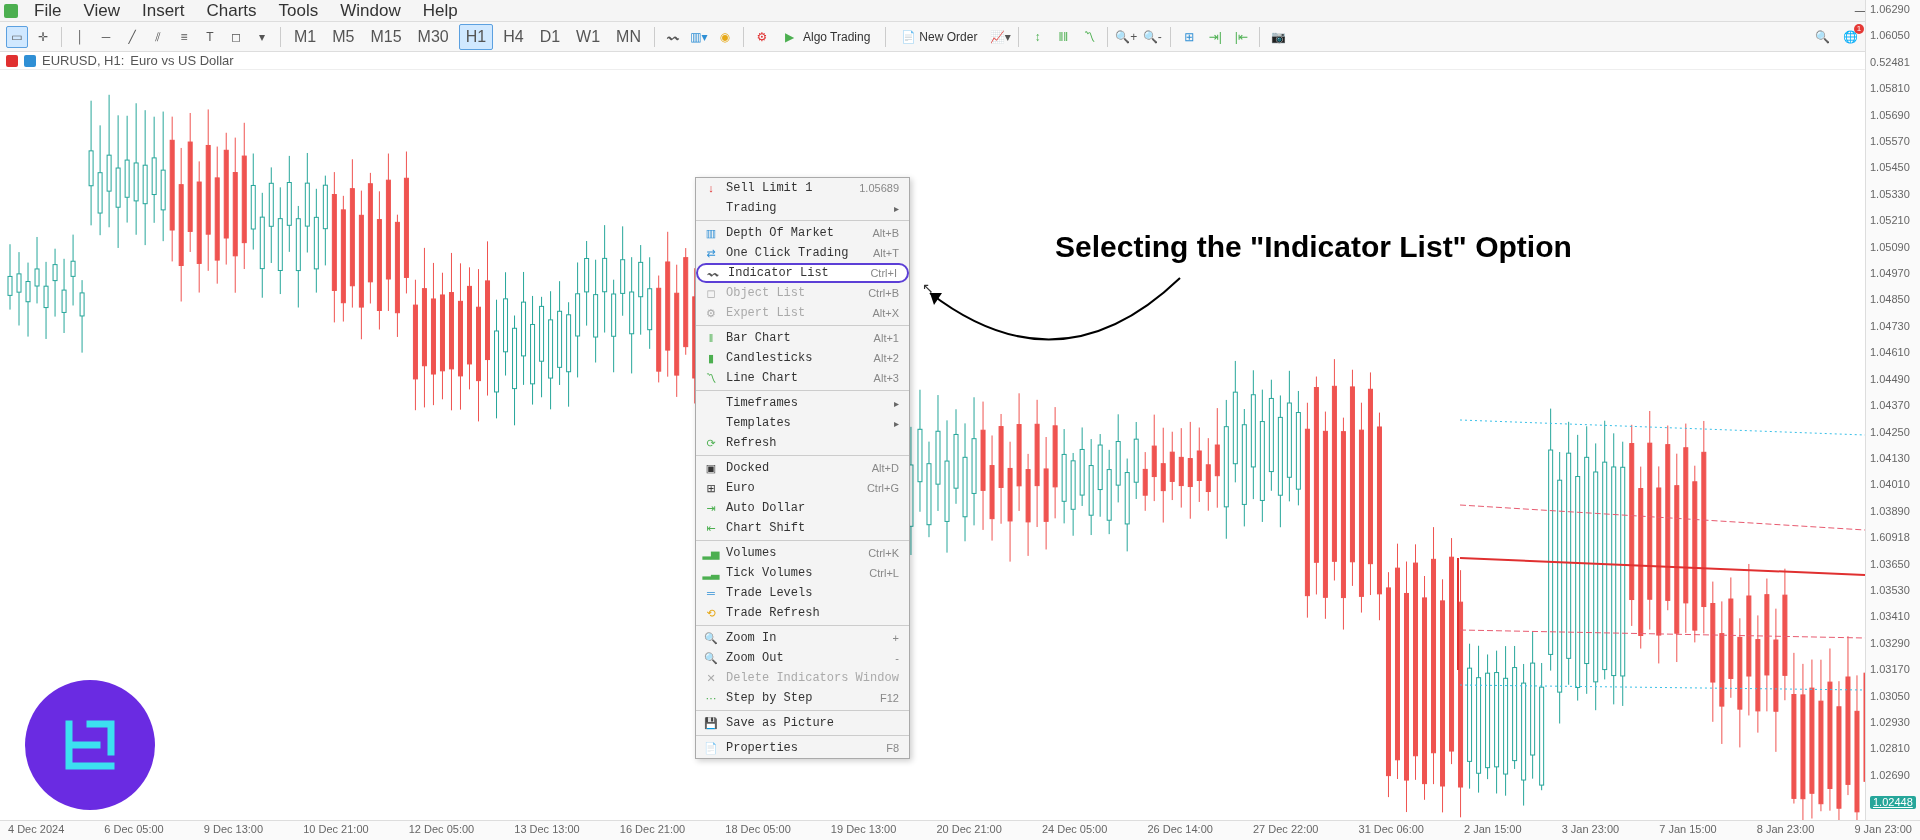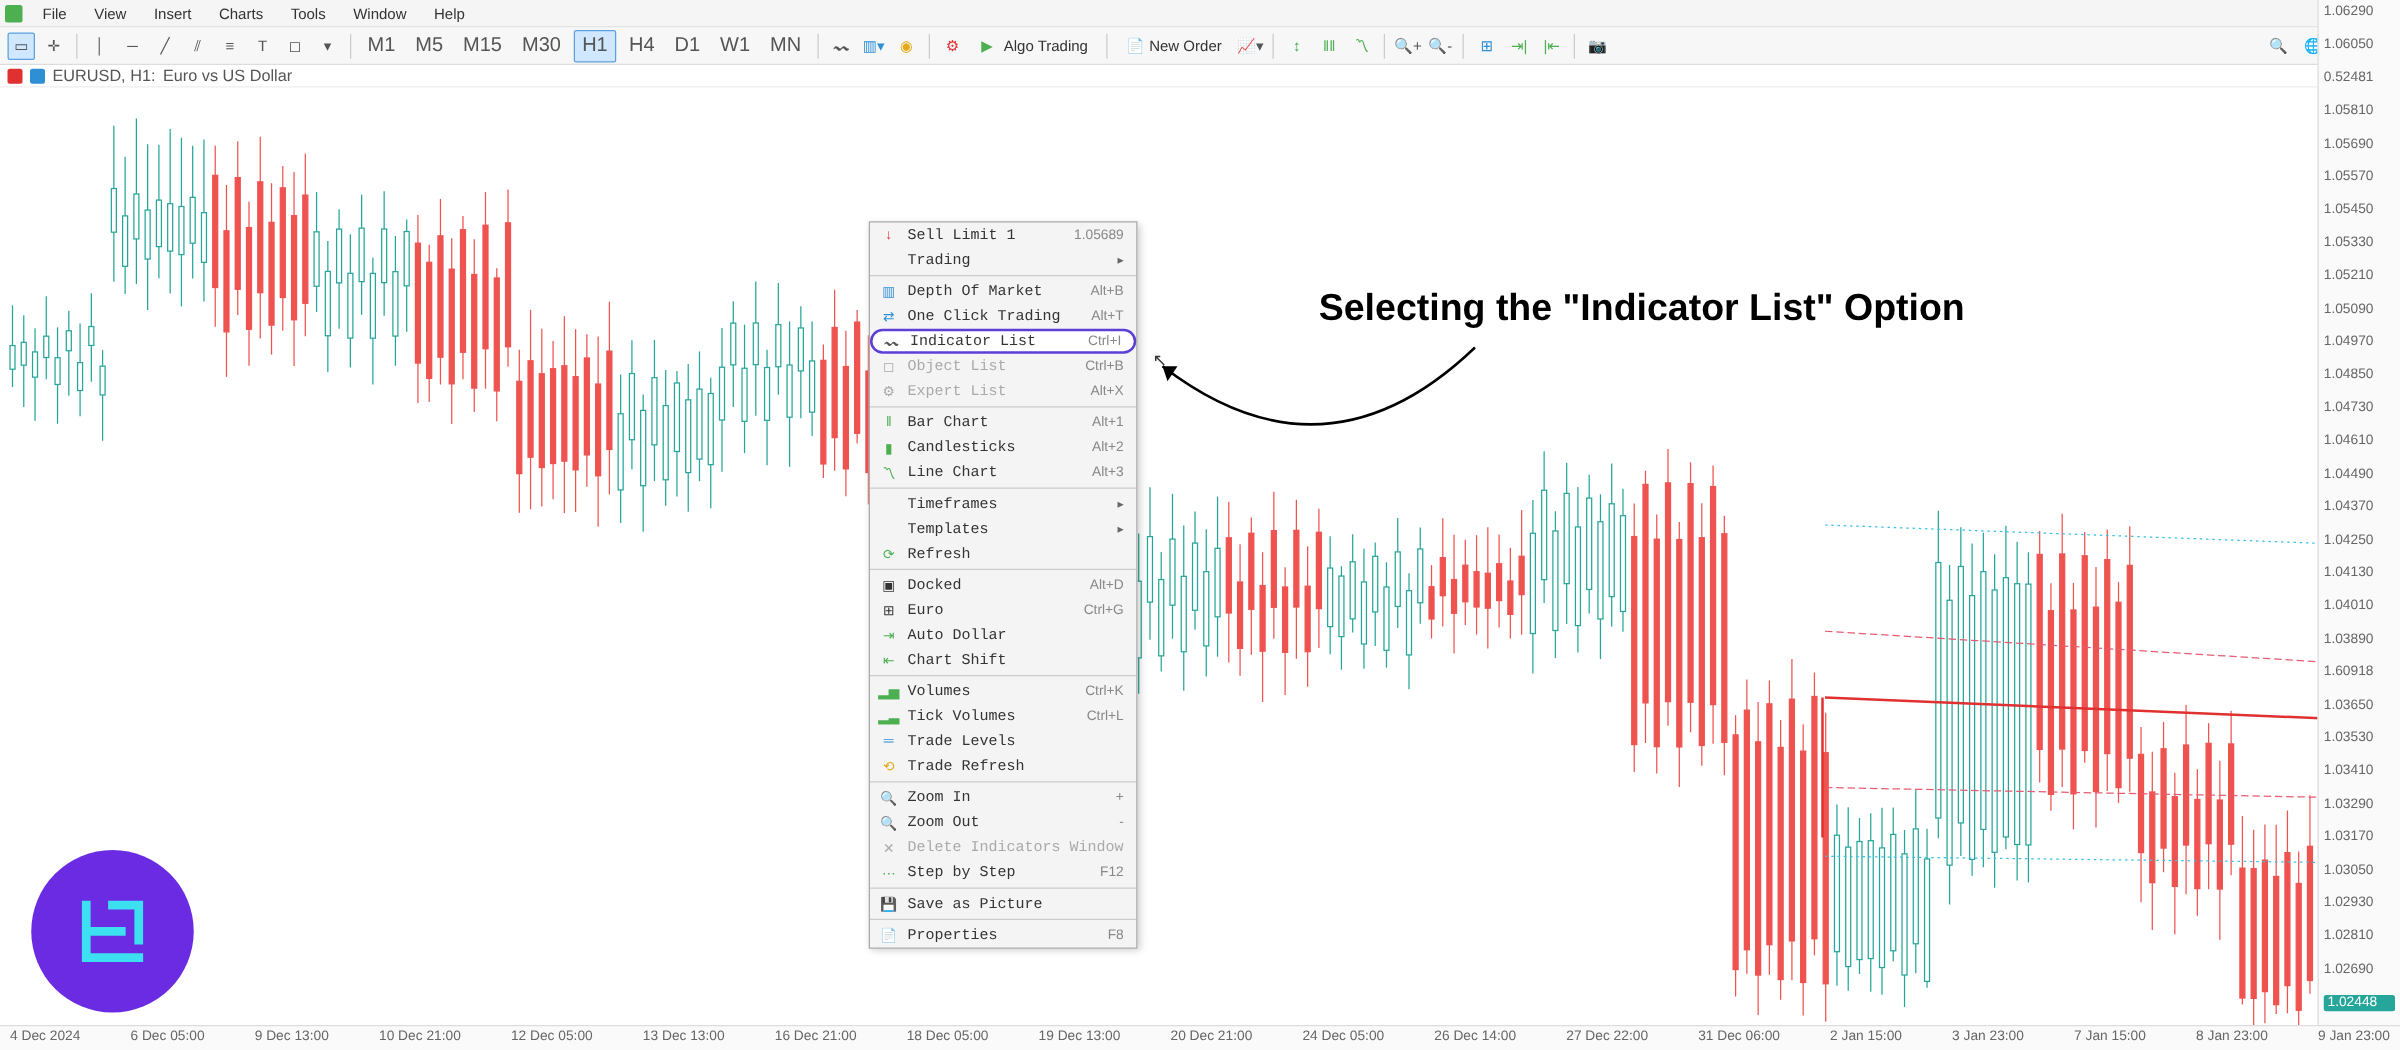--- a/index.html
+++ b/index.html
@@ -1,43 +1,43 @@
 <!DOCTYPE html>
 <html><head>
 <meta charset="utf-8">
 <style>
 * { margin: 0; padding: 0; box-sizing: border-box; font-family: "Segoe UI", Tahoma, sans-serif; }
 body { background: #fff; width: 1920px; height: 840px; overflow: hidden; position: relative; font-size: 13px; color: #333; }
 
 .menubar { height: 22px; background: #f5f5f5; border-bottom: 1px solid #ddd; display: flex; align-items: center; padding: 0 4px; gap: 2px; }
 .menubar .logo { width: 14px; height: 14px; background: #4caf50; border-radius: 2px; margin-right: 4px; }
-.menubar .menu-item { padding: 2px 10px; font-size: 12px; cursor: pointer; }
+.menubar .menu-item { padding: 2px 10px; font-size: 17px; cursor: pointer; }
 .menubar .spacer { flex: 1; }
 .menubar .win-controls { display: flex; gap: 6px; font-size: 12px; color: #555; }
 .menubar .win-controls span { padding: 0 4px; cursor: pointer; }
 
 .toolbar { height: 30px; background: #f7f7f7; border-bottom: 1px solid #ddd; display: flex; align-items: center; padding: 0 6px; gap: 4px; }
 .tb-btn { width: 22px; height: 22px; display: flex; align-items: center; justify-content: center; border-radius: 2px; cursor: pointer; font-size: 12px; color: #555; }
 .tb-btn.active { background: #d0e8ff; border: 1px solid #5ba0e0; }
 .tb-sep { width: 1px; height: 20px; background: #ccc; margin: 0 3px; }
 .tb-tf { padding: 3px 6px; font-size: 16px; color: #555; cursor: pointer; border-radius: 2px; }
 .tb-tf.active { background: #d0e8ff; border: 1px solid #5ba0e0; }
 .tb-label-btn { display: flex; align-items: center; gap: 4px; padding: 3px 8px; font-size: 12px; cursor: pointer; border-radius: 2px; }
 .tb-icon-box { width: 14px; height: 14px; display: inline-block; }
 .toolbar .right { margin-left: auto; display: flex; align-items: center; gap: 6px; }
 .status-green { width: 18px; height: 14px; background: #4caf50; }
 .notif-badge { position: relative; }
 .notif-badge .dot { position: absolute; top: -2px; right: -2px; width: 10px; height: 10px; background: #e53935; border-radius: 50%; font-size: 8px; color: #fff; text-align: center; line-height: 10px; }
 
 .chart-header { height: 18px; background: #fff; border-bottom: 1px solid #eee; display: flex; align-items: center; padding: 0 6px; gap: 6px; font-size: 13px; color: #555; }
 .chart-header .chip { width: 12px; height: 12px; border-radius: 2px; }
 
-.price-axis { position: absolute; top: 0; right: 0; width: 66px; height: 100%; border-left: 1px solid #ddd; display: flex; flex-direction: column; justify-content: space-between; padding: 4px 4px; font-size: 11px; color: #666; background: #fafafa; }
+.price-axis { position: absolute; top: 0; right: 0; width: 55px; height: 100%; border-left: 1px solid #ddd; display: flex; flex-direction: column; justify-content: space-between; padding: 4px 4px; font-size: 11px; color: #666; background: #fafafa; }
 .price-axis div { text-align: left; line-height: 1; }
-.price-current { background: #26a69a; color: #fff; padding: 1px 3px; font-size: 11px; border-radius: 2px; }
+.price-current { background: #26a69a; color: #fff; padding: 1px 3px; font-size: 11px; border-radius: 2px; text-decoration: underline; }
 
 .time-axis { position: absolute; bottom: 0; left: 0; right: 0; height: 20px; display: flex; justify-content: space-between; padding: 2px 8px 2px 8px; font-size: 11px; color: #666; background: #fafafa; border-top: 1px solid #ddd; }
 
 .candles { position: absolute; top: 70px; left: 0; right: 55px; bottom: 20px; }
 
 .context-menu { position: absolute; top: 177px; left: 695px; width: 215px; background: #f4f4f4; border: 1px solid #aaa; box-shadow: 2px 2px 6px rgba(0,0,0,0.2); font-size: 12px; z-index: 100; }
 .cm-item { display: flex; align-items: center; padding: 3px 10px 3px 8px; color: #333; cursor: pointer; gap: 8px; height: 20px; }
 .cm-item.disabled { color: #aaa; }
 .cm-item.highlighted { border: 2px solid #5c3fd6; border-radius: 10px; background: #fff; }
 .cm-icon { width: 14px; height: 14px; display: flex; align-items: center; justify-content: center; font-size: 11px; flex-shrink: 0; }

